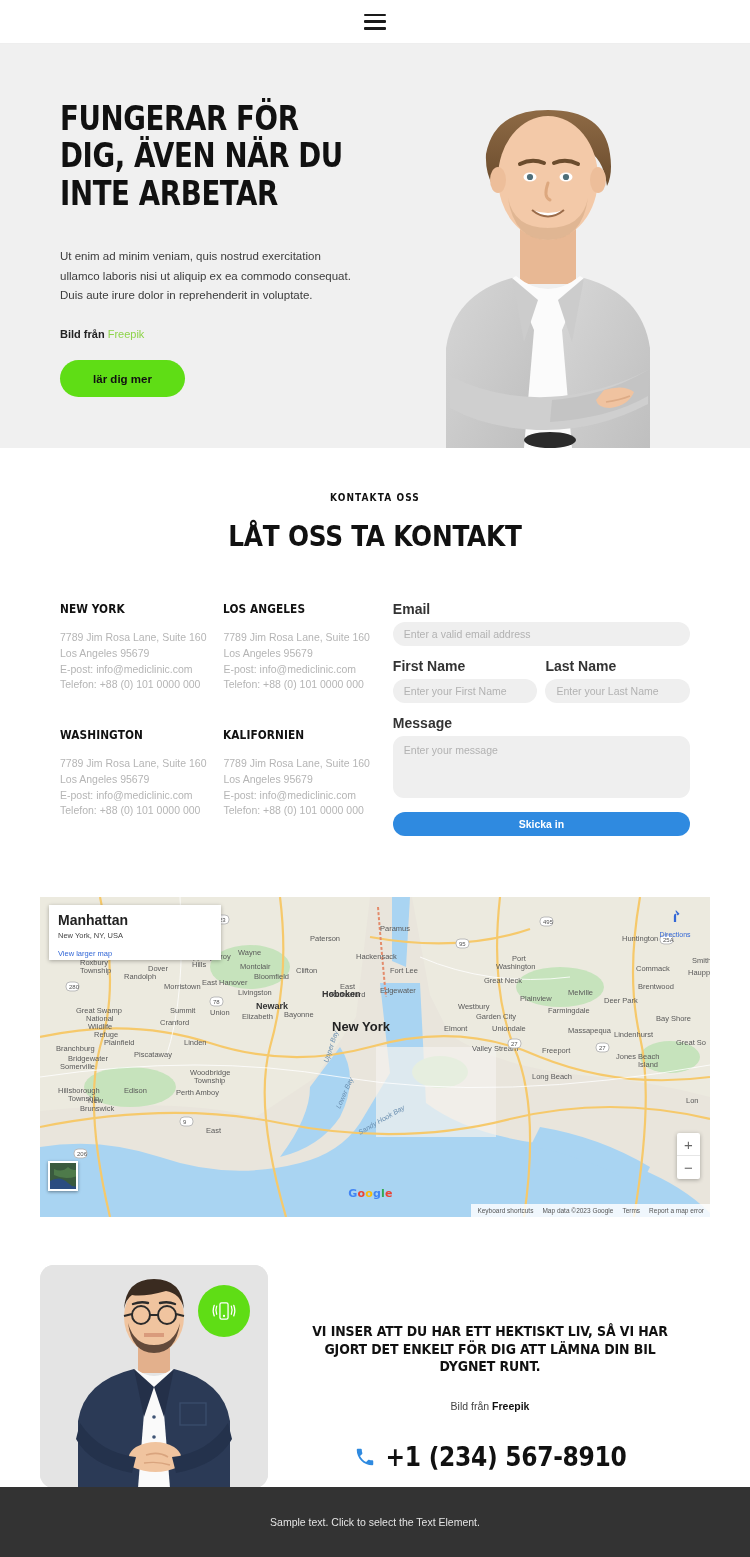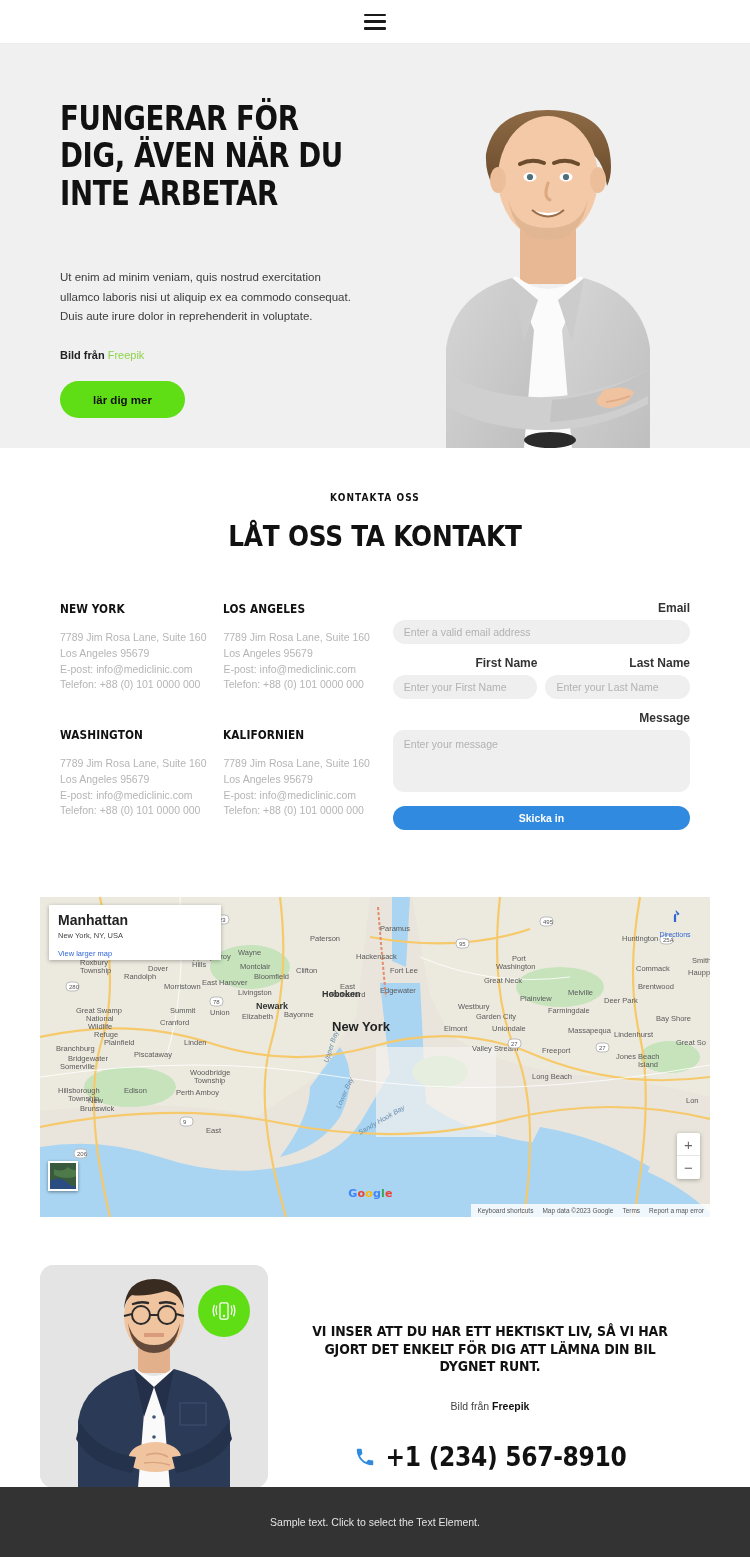--- a/index.html
+++ b/index.html
@@ -37,21 +37,21 @@
     font-size: 33px;
     line-height: 1.13;
     letter-spacing: -0.4px;
     color: #111111;
     text-transform: uppercase;
     max-width: 330px;
     transform: scaleX(0.93);
     transform-origin: left top;
   }
   .hero-text {
-    margin-top: 56px;
+    margin-top: 35px;
     font-size: 11.5px;
     line-height: 1.72;
     color: #3c3c3c;
     max-width: 300px;
   }
   .hero-credit { margin-top: 22px; font-size: 11px; color: #222; font-weight: 700; }
   .hero-credit .link { color: #8ed44a; font-weight: 400; }
   .btn-cta {
     margin-top: 20px;
     display: inline-flex;
@@ -97,21 +97,21 @@
   .offices { width: 330px; display: flex; flex-wrap: wrap; }
   .office { width: 50%; margin-bottom: 34px; }
   .office h3 {
     font-family: "DejaVu Sans Condensed", "Liberation Sans Narrow", "Liberation Sans", sans-serif;
     font-size: 12.5px; font-weight: 900; color: #111; text-transform: uppercase;
     letter-spacing: 0.1px; margin-bottom: 14px; transform: scaleX(0.94); transform-origin: left;
   }
   .office p { font-size: 10.5px; line-height: 1.5; color: #b5b5b5; }
 
   .form { width: 300px; margin-left: 6px; }
-  .field-label { font-size: 12px; color: #333; font-weight: 600; margin-bottom: 5px; display: block; text-align: right; }
+  .field-label { font-size: 14px; color: #333; font-weight: 600; margin-bottom: 5px; display: block; }
   .input {
     width: 100%; height: 24px; border: none; border-radius: 12px;
     background: #efefef; padding: 0 11px; font-size: 10.5px; color: #aaa;
     font-family: "Liberation Sans", sans-serif; outline: none;
   }
   .input::placeholder { color: #b2b2b2; }
   .row2 { display: flex; gap: 8px; margin-top: 12px; }
   .row2 > div { flex: 1; }
   .msg-wrap { margin-top: 12px; }
   .textarea {

